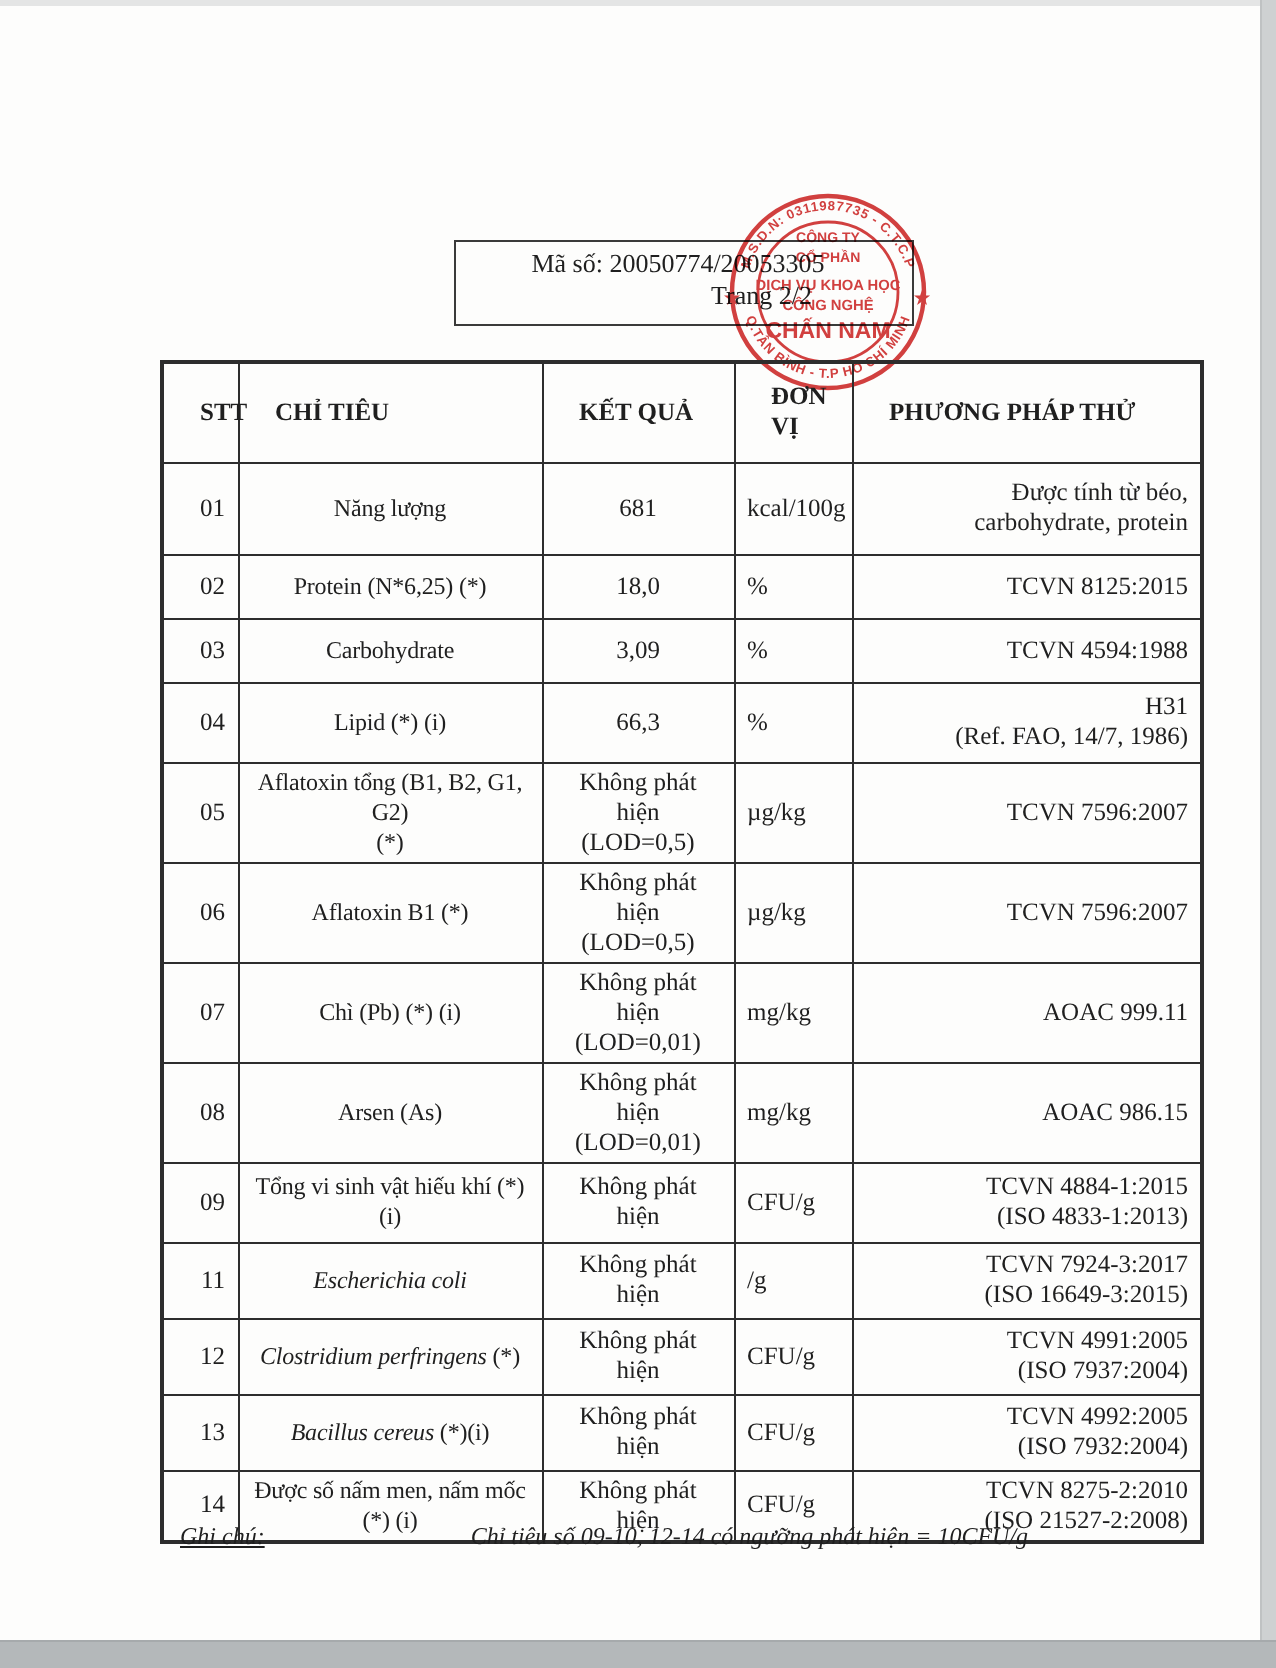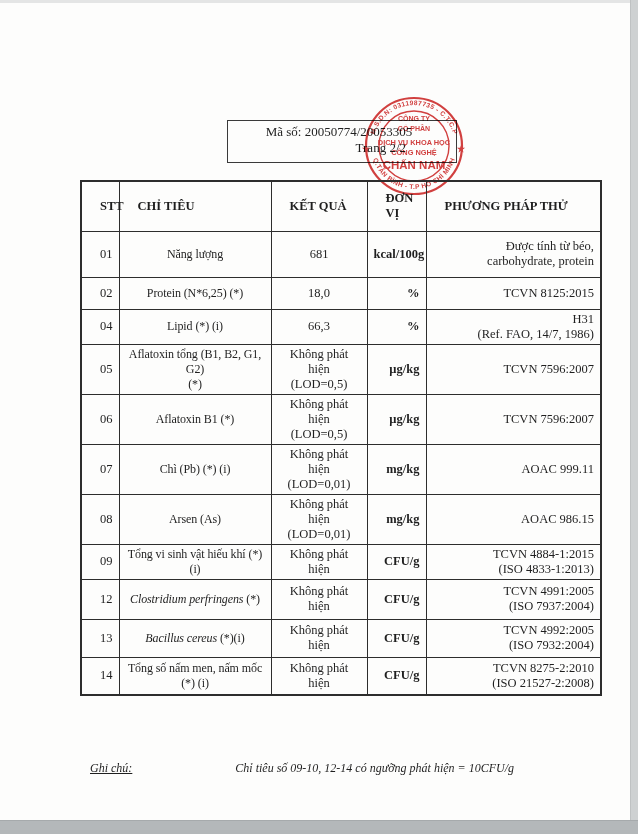--- a/index.html
+++ b/index.html
@@ -38,21 +38,21 @@
     border:1px solid #2d2d2d;
     padding:2px 6px;vertical-align:middle;
     box-sizing:border-box;
   }
   .results{border:2px solid #2d2d2d;}
   .results th{font-weight:bold;font-size:12.5px;height:50px;text-align:left;padding:2px 18px;}
   .c-stt{text-align:right;}
   .c-target{text-align:center;font-size:12px;letter-spacing:-.1px;white-space:pre-line;}
   .c-target i{font-style:italic;}
   .c-result{text-align:center;white-space:pre-line;}
-  .c-unit{text-align:right;font-weight:bold;}
+  .c-unit{text-align:left;}
   .c-method{text-align:right;white-space:pre-line;}
   tbody tr:nth-child(1) td{height:46px;}
   tbody tr:nth-child(2) td{height:32px;}
   tbody tr:nth-child(3) td{height:32px;}
   tbody tr:nth-child(4) td{height:40px;}
   tbody tr:nth-child(5) td{height:40px;}
   tbody tr:nth-child(6) td{height:38px;}
   tbody tr:nth-child(7) td{height:38px;}
   tbody tr:nth-child(8) td{height:32px;}
   tbody tr:nth-child(9) td{height:40px;}
@@ -125,20 +125,27 @@
 carbohydrate, protein</td>
     </tr>
     <tr>
       <td class="c-stt">02</td>
       <td class="c-target"><i></i><span>Protein (N*6,25) (*)</span></td>
       <td class="c-result">18,0</td>
       <td class="c-unit">%</td>
       <td class="c-method">TCVN 8125:2015</td>
     </tr>
     <tr>
+      <td class="c-stt">03</td>
+      <td class="c-target"><i></i><span>Carbohydrate</span></td>
+      <td class="c-result">3,09</td>
+      <td class="c-unit">%</td>
+      <td class="c-method">TCVN 4594:1988</td>
+    </tr>
+    <tr>
       <td class="c-stt">04</td>
       <td class="c-target"><i></i><span>Lipid (*) (i)</span></td>
       <td class="c-result">66,3</td>
       <td class="c-unit">%</td>
       <td class="c-method">H31
 (Ref. FAO, 14/7, 1986)</td>
     </tr>
     <tr>
       <td class="c-stt">05</td>
       <td class="c-target"><i></i><span>Aflatoxin tổng (B1, B2, G1, G2)
@@ -174,38 +181,46 @@
     </tr>
     <tr>
       <td class="c-stt">09</td>
       <td class="c-target"><i></i><span>Tổng vi sinh vật hiếu khí (*) (i)</span></td>
       <td class="c-result">Không phát hiện</td>
       <td class="c-unit">CFU/g</td>
       <td class="c-method">TCVN 4884-1:2015
 (ISO 4833-1:2013)</td>
     </tr>
     <tr>
+      <td class="c-stt">11</td>
+      <td class="c-target"><i>Escherichia coli</i><span></span></td>
+      <td class="c-result">Không phát hiện</td>
+      <td class="c-unit">/g</td>
+      <td class="c-method">TCVN 7924-3:2017
+(ISO 16649-3:2015)</td>
+    </tr>
+    <tr>
       <td class="c-stt">12</td>
       <td class="c-target"><i>Clostridium perfringens</i><span> (*)</span></td>
       <td class="c-result">Không phát hiện</td>
       <td class="c-unit">CFU/g</td>
       <td class="c-method">TCVN 4991:2005
 (ISO 7937:2004)</td>
     </tr>
     <tr>
       <td class="c-stt">13</td>
       <td class="c-target"><i>Bacillus cereus</i><span> (*)(i)</span></td>
       <td class="c-result">Không phát hiện</td>
       <td class="c-unit">CFU/g</td>
       <td class="c-method">TCVN 4992:2005
 (ISO 7932:2004)</td>
     </tr>
     <tr>
       <td class="c-stt">14</td>
-      <td class="c-target"><i></i><span>Tổng số nấm men, nấm mốc
+      <td class="c-target"><i></i><span>Được số nấm men, nấm mốc
 (*) (i)</span></td>
       <td class="c-result">Không phát hiện</td>
       <td class="c-unit">CFU/g</td>
       <td class="c-method">TCVN 8275-2:2010
 (ISO 21527-2:2008)</td>
     </tr>
   </tbody>
 </table>
 
 <div class="footer-note">

